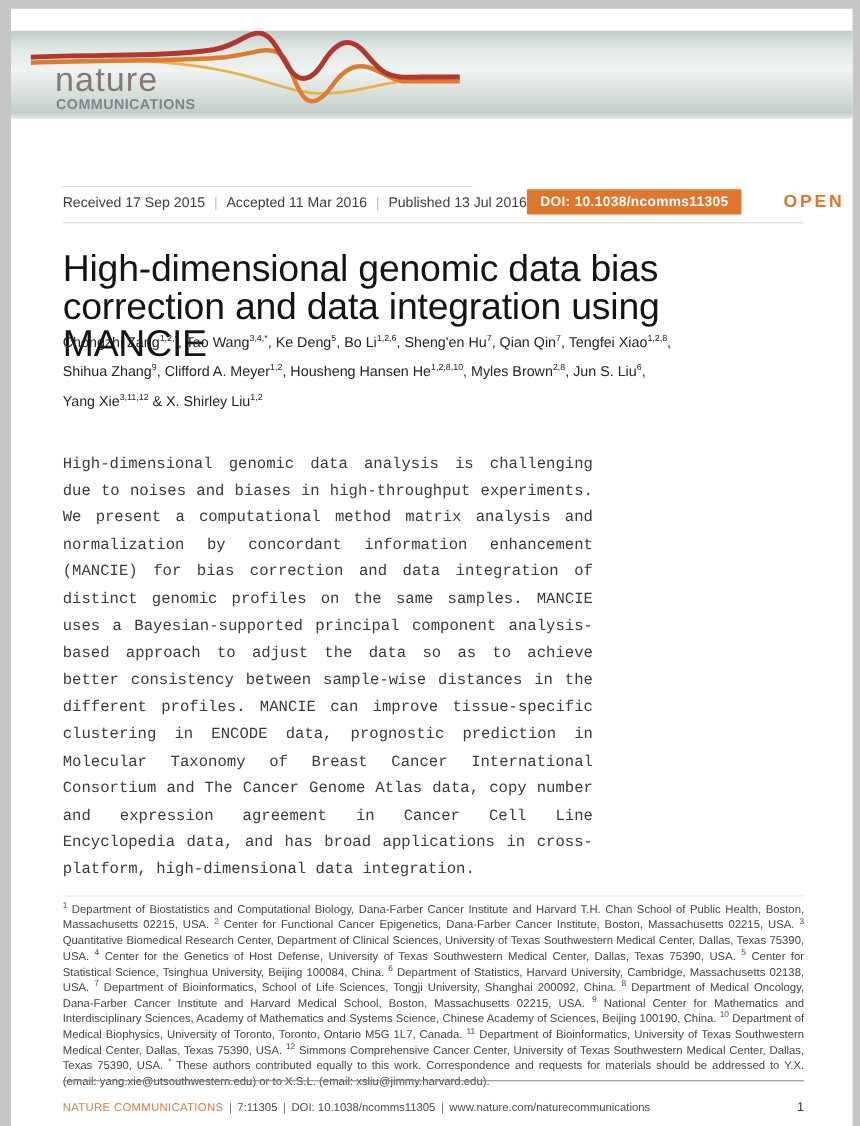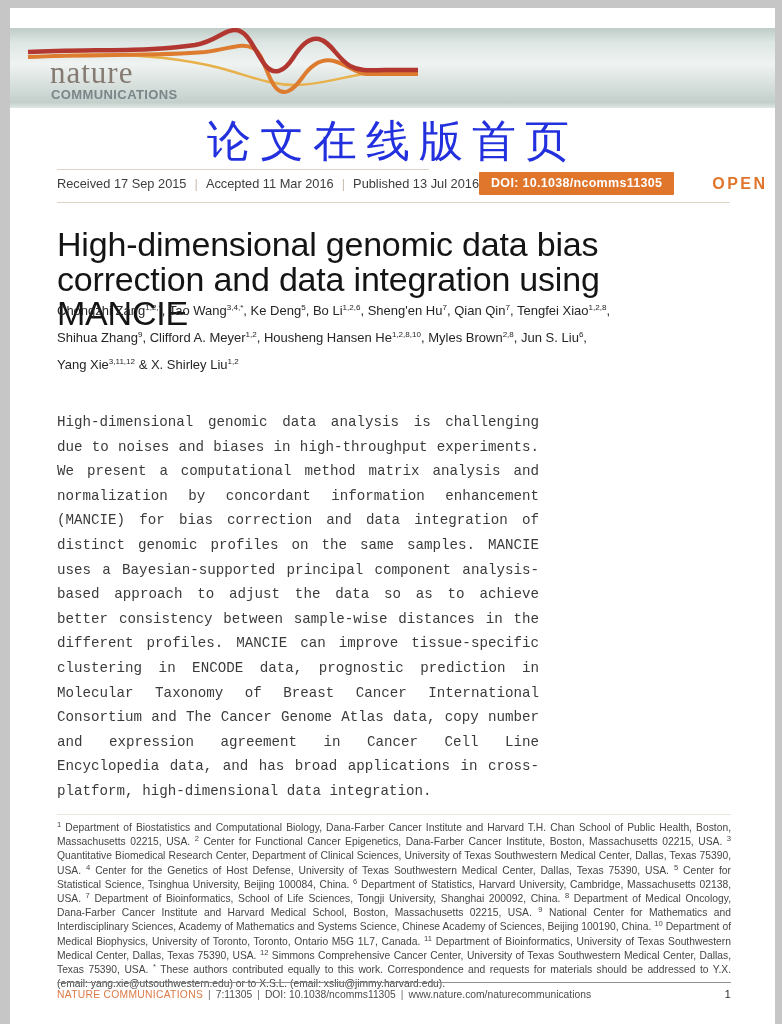--- a/index.html
+++ b/index.html
@@ -14,21 +14,21 @@
   }
   
   .masthead{
     position:absolute;left:0;top:20px;width:765px;height:80px;
     background:linear-gradient(180deg,#bfccc8 0%,#dde6e3 18%,#eff3f1 45%,#d4ddd9 75%,#c3cfcb 93%,#dfe7e4 100%);
     overflow:hidden;
   }
   .masthead svg{position:absolute;left:0;top:0;}
   .brand-nature{
     position:absolute;left:40px;top:27px;
-    font-family:Liberation Serif, serif;
+    font-family:Liberation Sans, sans-serif;
     font-size:31px;color:#857a72;letter-spacing:1px;
   }
   .brand-comm{
     position:absolute;left:41px;top:59px;
     font-size:13px;font-weight:bold;color:#7b8689;letter-spacing:0.4px;
   }
   
   .annotation{
     position:absolute;left:0;top:104px;width:765px;
     text-align:center;font-size:44px;letter-spacing:9px;
@@ -73,21 +73,21 @@
   
   .footnotes{
     position:absolute;left:47px;top:806px;width:674px;
     border-top:1px solid #eae5df;padding-top:6px;
     font-size:10.3px;line-height:14.2px;color:#454545;text-align:justify;
   }
   .footnotes sup{font-size:74%;line-height:0;}
   
   .footer{
     position:absolute;left:47px;top:974px;width:674px;
-    border-top:1px solid #8e8e8e;padding-top:5px;
+    border-top:1px solid #8e8e8e;padding-top:18px;
     display:flex;align-items:baseline;font-size:10.3px;color:#4d4d4d;
   }
   .footer .fj{color:#dd7a45;letter-spacing:0.3px;}
   .footer .fsep{color:#6f6f6f;margin:0 5px;}
   .footer .page-num{margin-left:auto;font-size:11.5px;color:#333;}
 </style>
 </head>
 <body>
 
 <div class="page">
@@ -95,21 +95,20 @@
   <div class="masthead">
     <svg width="765" height="80" viewBox="0 0 765 80">
       <path d="M 60 27 C 120 25 170 30 210 40 C 240 48 262 58 288 57 C 314 56 336 48 360 45 L 400 45" fill="none" stroke="#e8b14b" stroke-width="2.5"></path>
       <path d="M 18 29 C 90 26 150 28 195 24 C 220 21 232 14 243 20 C 254 26 256 48 266 60 C 273 68 282 64 292 50 C 301 37 312 30 324 33 C 336 36 344 44 356 46 L 408 46" fill="none" stroke="#dd7b2f" stroke-width="4"></path>
       <path d="M 18 24 C 80 21 140 24 185 17 C 207 13 213 2 225 2 C 238 2 244 22 255 37 C 264 48 274 44 283 30 C 291 17 299 9 309 11 C 321 14 327 30 340 38 C 351 44 363 42 375 42 L 408 42" fill="none" stroke="#b23731" stroke-width="4.5"></path>
     </svg>
     <div class="brand-nature">nature</div>
     <div class="brand-comm">COMMUNICATIONS</div>
   </div>
 
-  <div class="annotation">论文在线版首页</div>
 
   <div class="article-head">
     <div class="rule rule-top"></div>
     <div class="meta-row">
       <span>Received 17 Sep 2015</span>
       <span class="sep">|</span>
       <span>Accepted 11 Mar 2016</span>
       <span class="sep">|</span>
       <span>Published 13 Jul 2016</span>
       <span class="doi-badge">DOI: 10.1038/ncomms11305</span>

